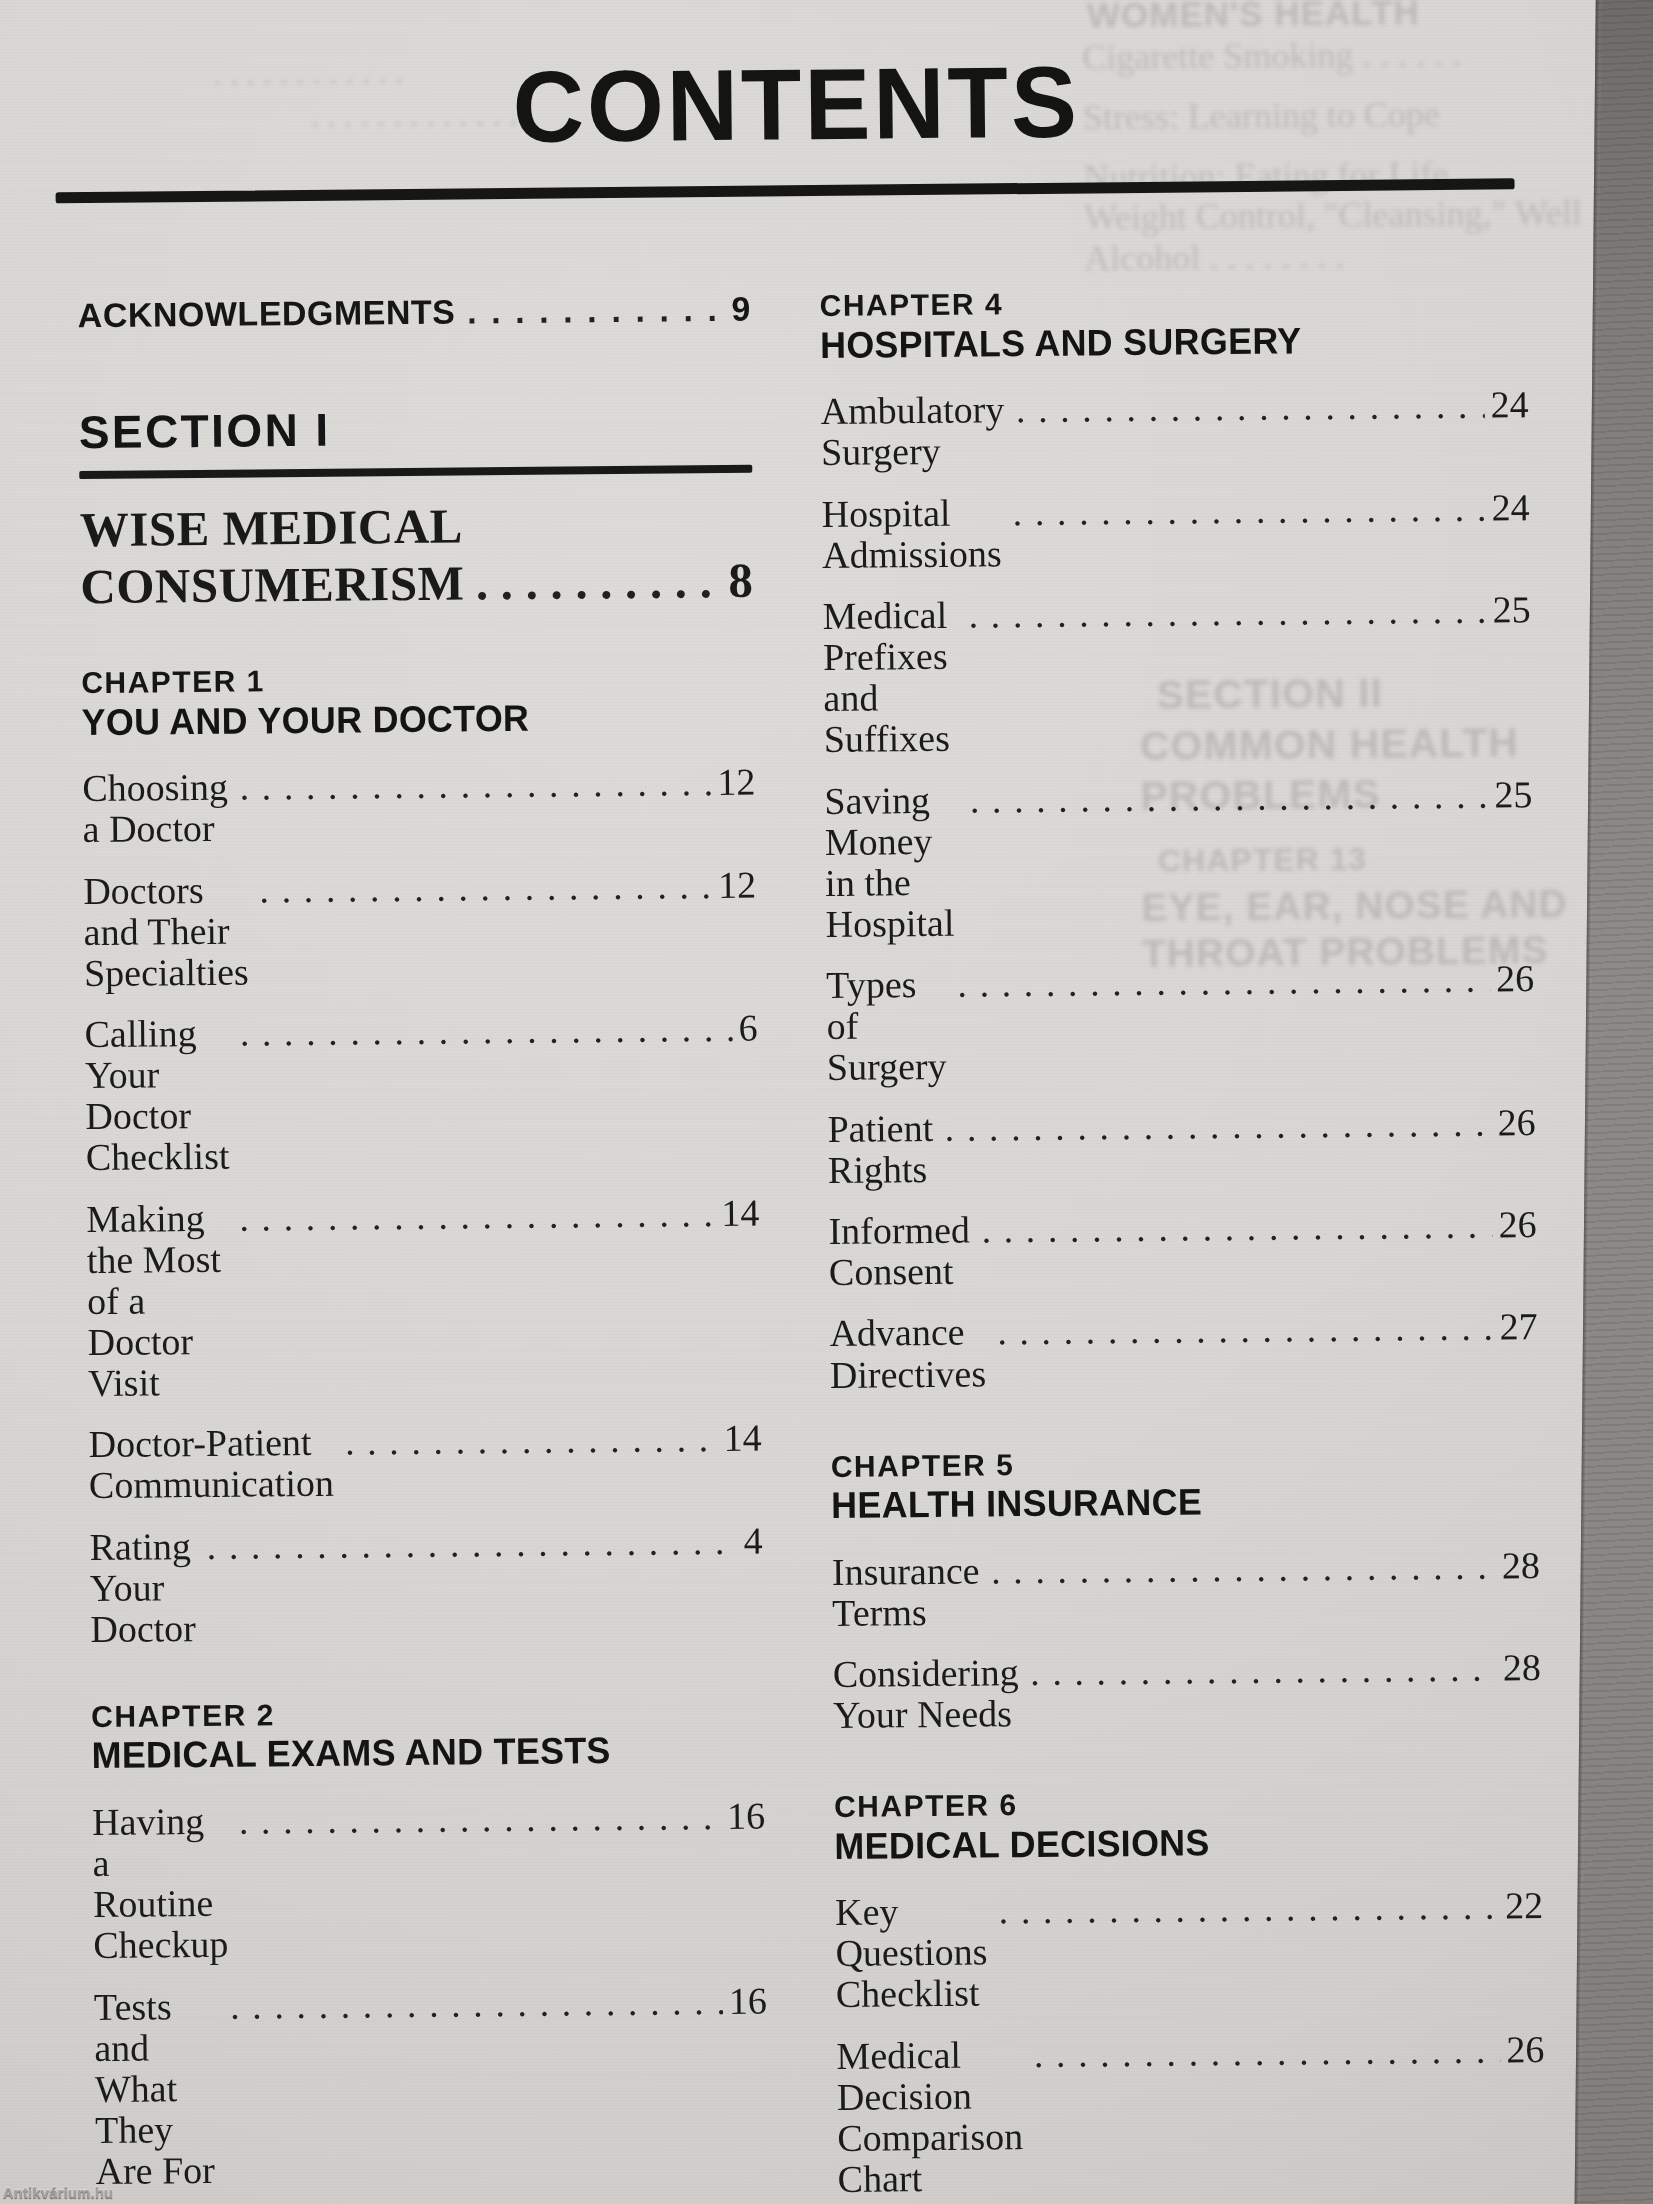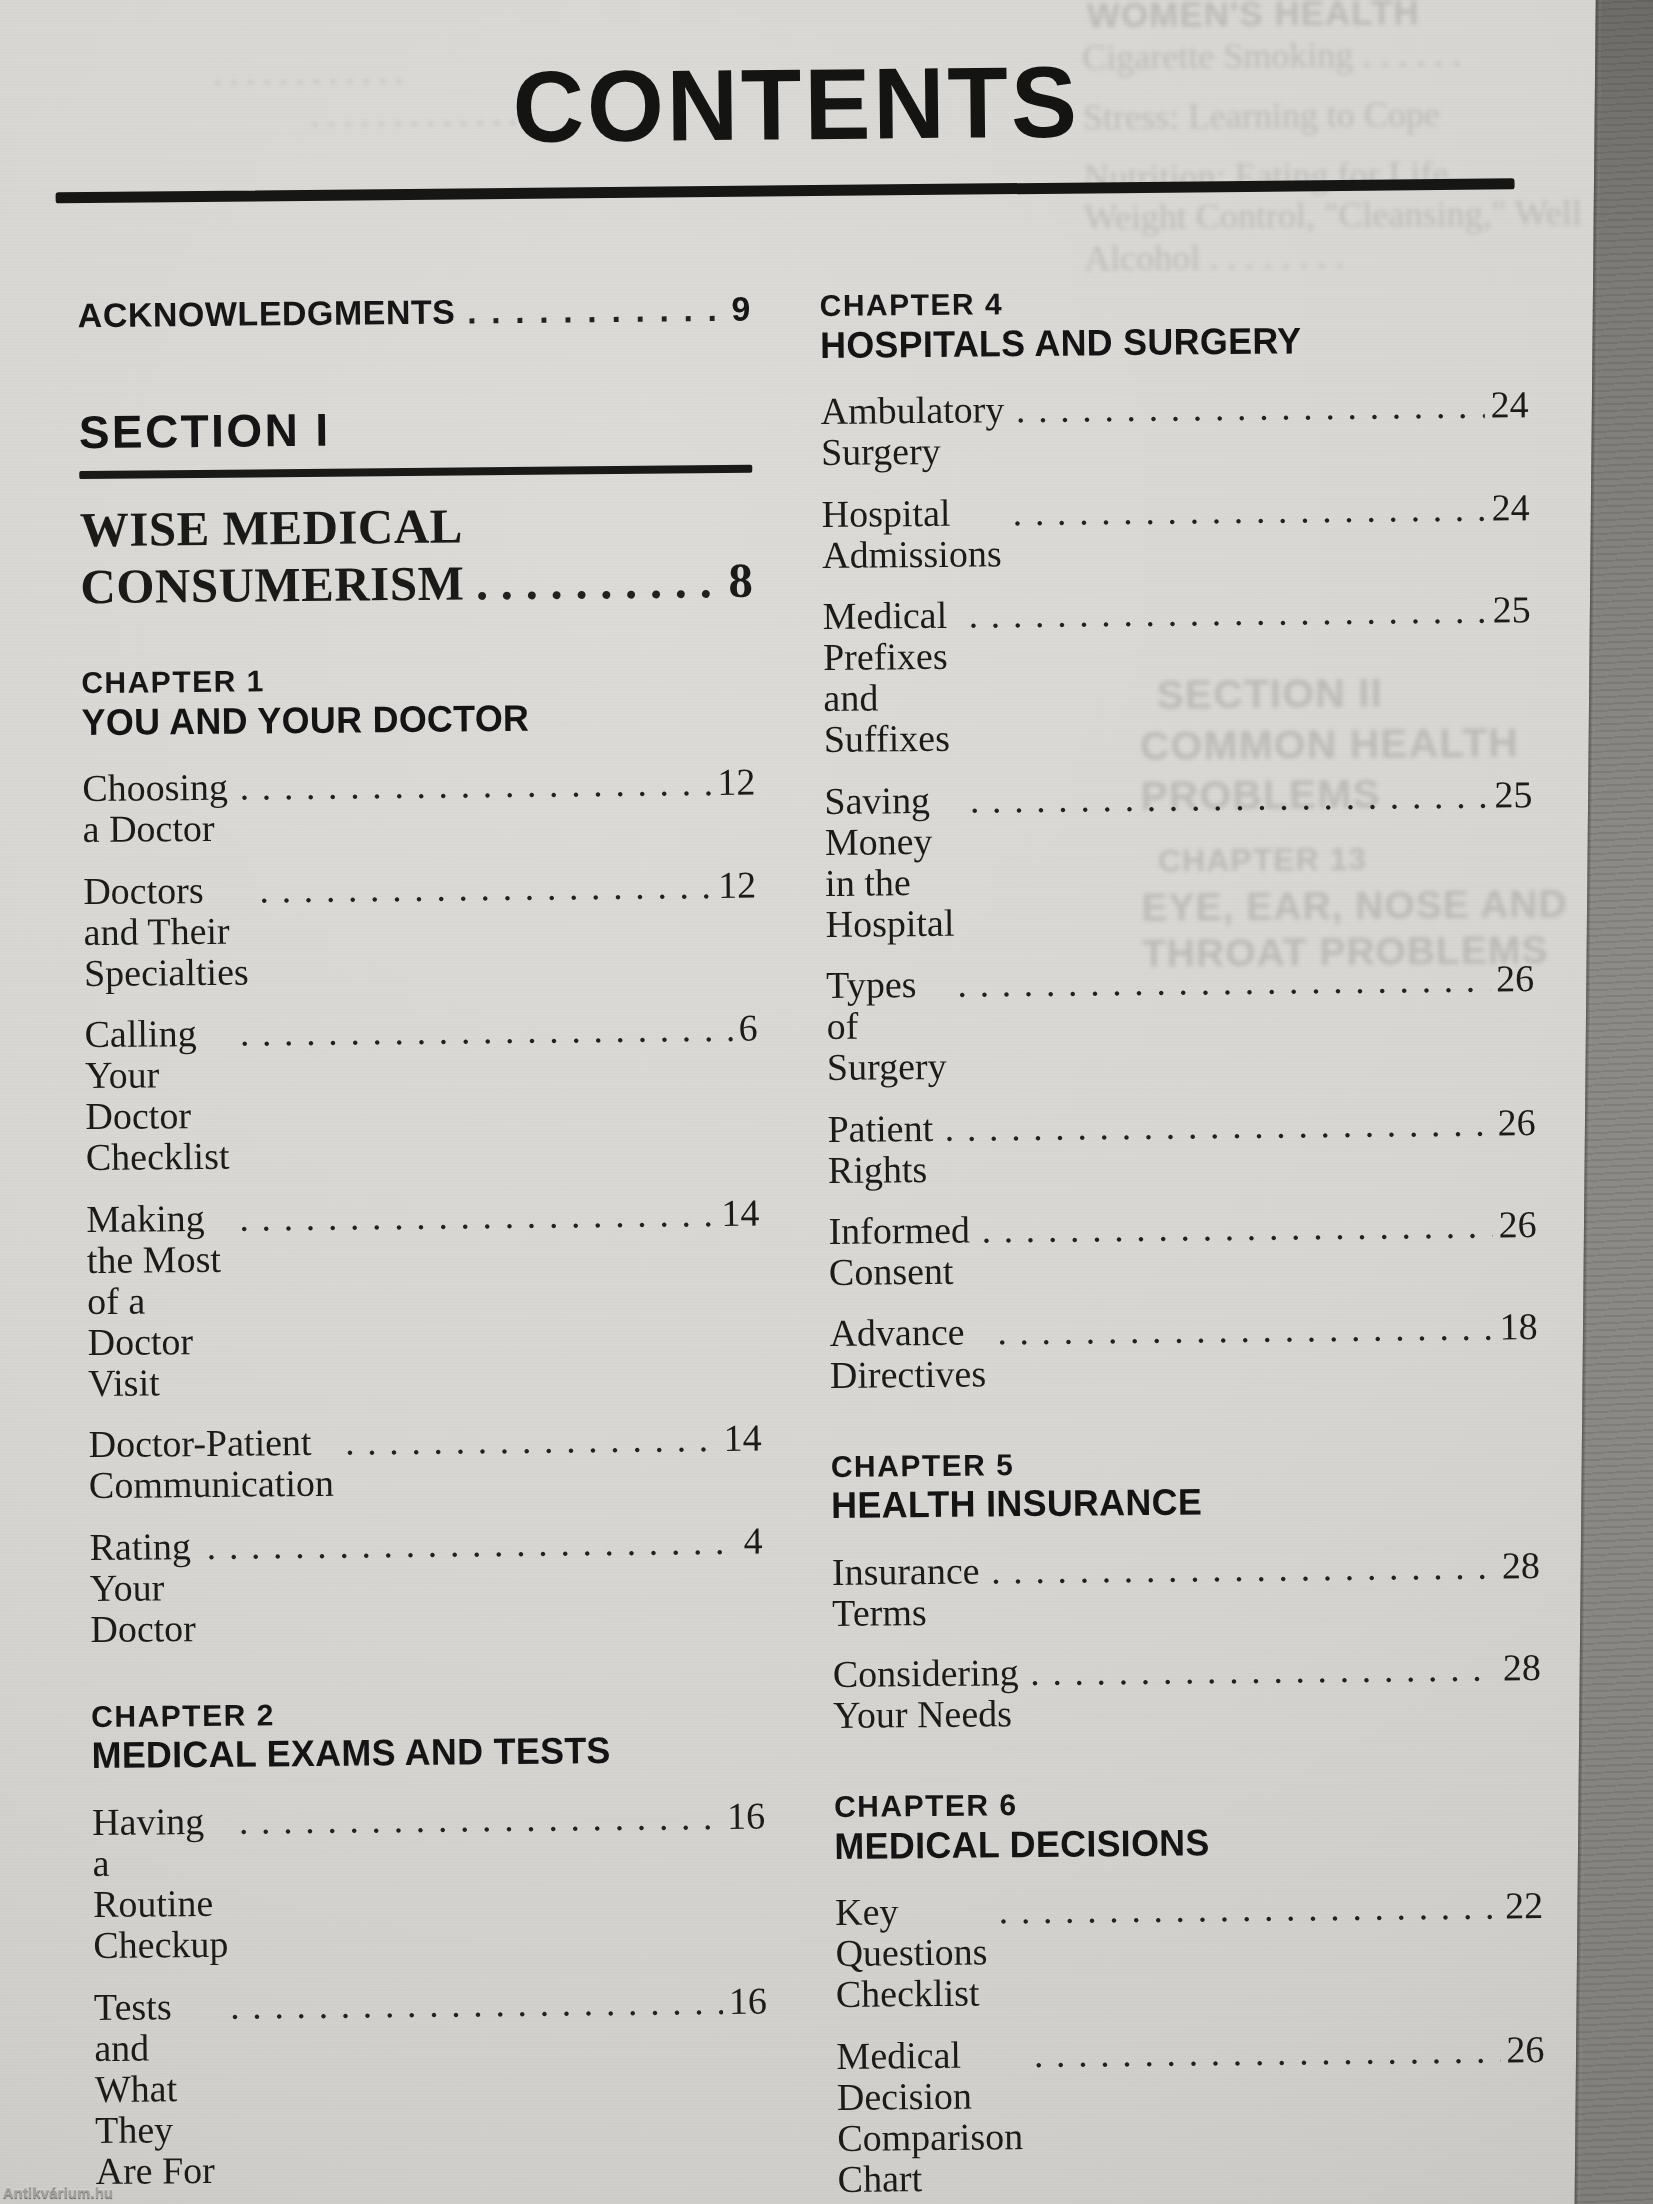--- a/index.html
+++ b/index.html
@@ -244,21 +244,21 @@
 
   <div class="entry">
     <span class="t">Informed Consent</span>
     <span class="leader"></span>
     <span class="pg">26</span>
   </div>
 
   <div class="entry">
     <span class="t">Advance Directives</span>
     <span class="leader"></span>
-    <span class="pg">18</span>
+    <span class="pg">27</span>
   </div>
 </div>
   </div>
 
   <div class="chapter">
     <div class="chap-label">CHAPTER 5</div>
     <div class="chap-title">HEALTH INSURANCE</div>
     <div class="entries">
   <div class="entry">
     <span class="t">Insurance Terms</span>

